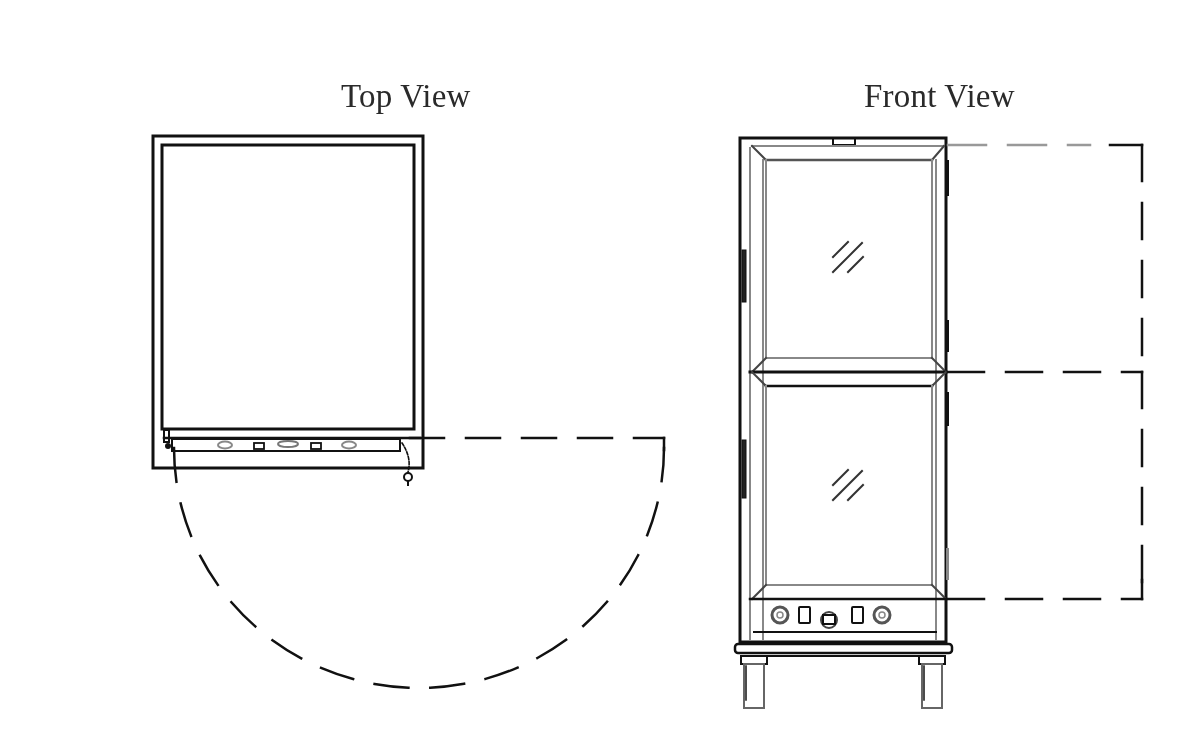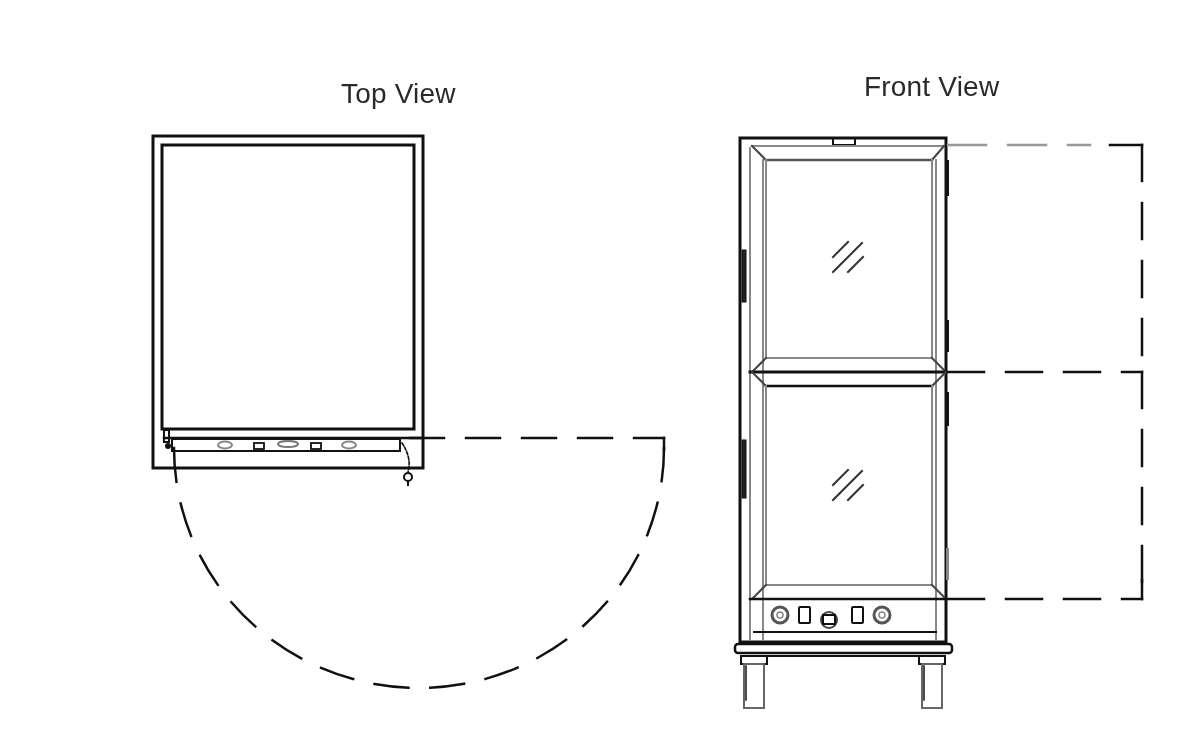--- a/index.html
+++ b/index.html
@@ -1,19 +1,19 @@
 <!DOCTYPE html>
 <html><head>
   <meta charset="utf-8">
   <style>
     html, body { margin: 0; padding: 0; background: #ffffff; }
     body { width: 1200px; height: 746px; position: relative; overflow: hidden; font-family: "DejaVu Sans", sans-serif; }
-    .view-title { position: absolute; font-size: 28px; color: #2a2a2a; font-family: Liberation Sans, sans-serif; letter-spacing: 0.2px; }
+    .view-title { position: absolute; font-size: 33px; color: #2a2a2a; font-family: Liberation Serif, serif; letter-spacing: 0.2px; }
     #title-top { left: 341px; top: 78px; }
-    #title-front { left: 864px; top: 71px; }
+    #title-front { left: 864px; top: 78px; }
     svg { position: absolute; left: 0; top: 0; }
   </style>
 </head>
 <body>
 
 <div id="title-top" class="view-title">Top View</div>
 <div id="title-front" class="view-title">Front View</div>
 
 <svg width="1200" height="746" viewBox="0 0 1200 746">
 

